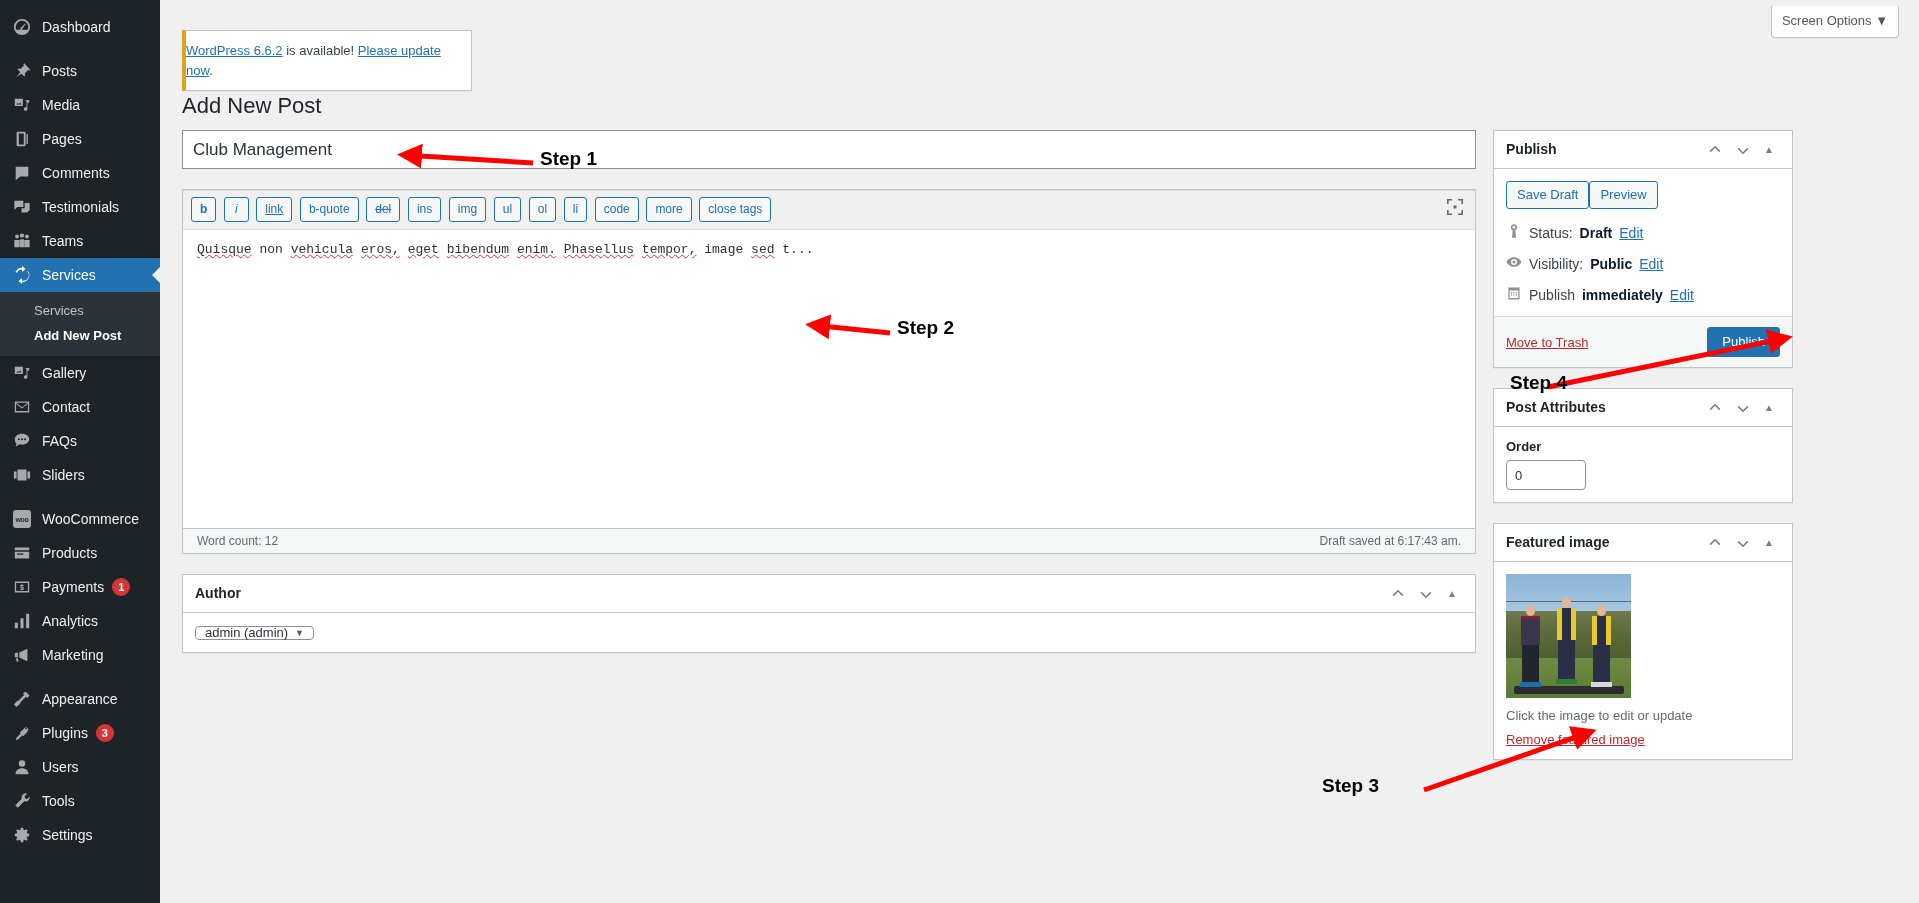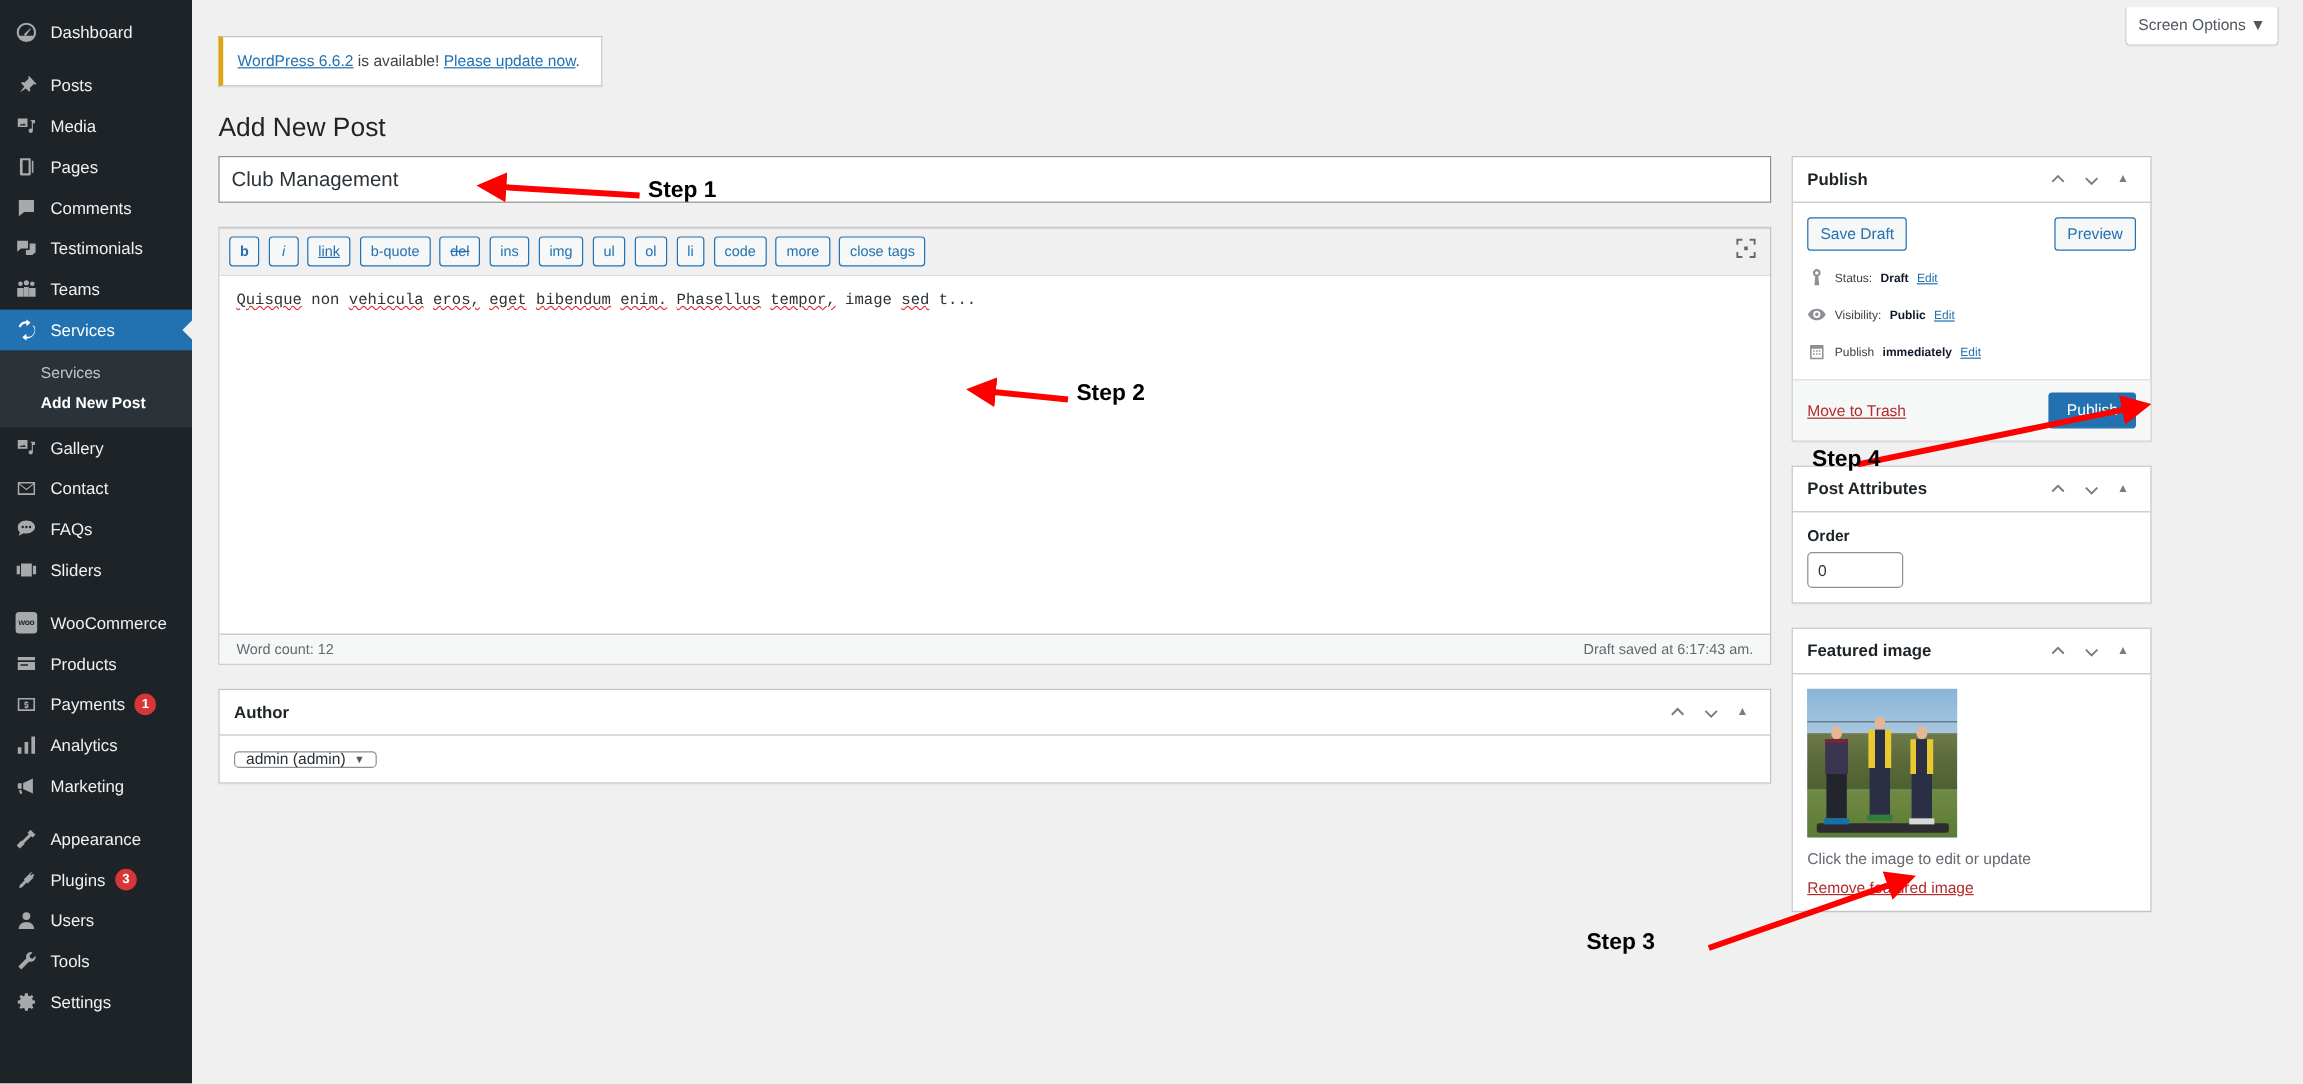--- a/index.html
+++ b/index.html
@@ -72,23 +72,23 @@
     position:absolute; right:20px; top:6px;
   }
   #screen-options-btn {
     background:#fff; border:1px solid #c3c4c7; border-top:none;
     border-radius:0 0 4px 4px; padding:5px 10px 6px;
     font-size:13px; color:#50575e; cursor:pointer; line-height:1.5;
     box-shadow:0 1px 1px rgba(0,0,0,.04);
   }
   .notice {
     position:absolute; left:22px; top:30px;
-    width:320px;
+    width:290px;
     background:#fff; border:1px solid #c3c4c7; border-left:4px solid #dba617;
-    padding:10px 12px; font-size:13px; line-height:1.5;
+    padding:10px 0; font-size:13px; line-height:1.5;
     box-shadow:0 1px 1px rgba(0,0,0,.04);
   }
   .notice a { color:#2271b1; text-decoration:underline; }
   h1.page-title {
     position:absolute; left:22px; top:92px;
     margin:0; font-size:22px; font-weight:400; color:#1d2327; line-height:1.3;
   }
 
   
   #post-body-content {
@@ -178,24 +178,24 @@
   }
   .handle-actions { display:flex; align-items:center; gap:2px; }
   .order-btn {
     width:26px; height:26px; display:flex; align-items:center; justify-content:center;
     cursor:pointer; color:#787c82;
   }
   .order-btn svg { width:16px; height:16px; stroke:#787c82; fill:none; stroke-width:2; }
   .toggle-tri { font-size:10px; color:#787c82; cursor:pointer; padding:0 6px; }
 
   .submitbox-misc { padding:10px 12px 6px; }
-  .sb-row-top { display:flex; justify-content:space-between; padding:2px 0 8px; }
+  .sb-row-top { display:flex; justify-content:flex-start; padding:2px 0 8px; }
   .misc-line {
     display:flex; align-items:center; gap:7px;
-    padding:6px 0; font-size:10px; color:#3c434a;
+    padding:6px 0; font-size:14px; color:#3c434a;
   }
   .misc-line svg { width:16px; height:16px; fill:#8c8f94; flex:0 0 16px; }
   .misc-line b { font-weight:600; color:#0f172a; }
   .misc-line a { color:#2271b1; text-decoration:underline; }
   .major-actions {
     display:flex; align-items:center; justify-content:space-between;
     background:#f6f7f7; border-top:1px solid #dcdcde; padding:10px 12px;
   }
   .trash-link { color:#b32d2e; text-decoration:underline; font-size:13px; cursor:pointer; }
   .button-primary {

